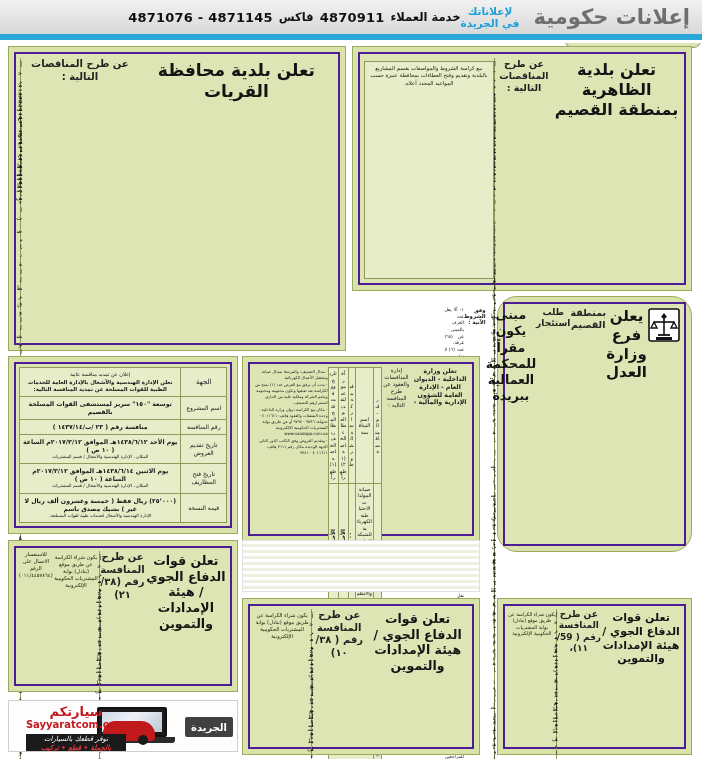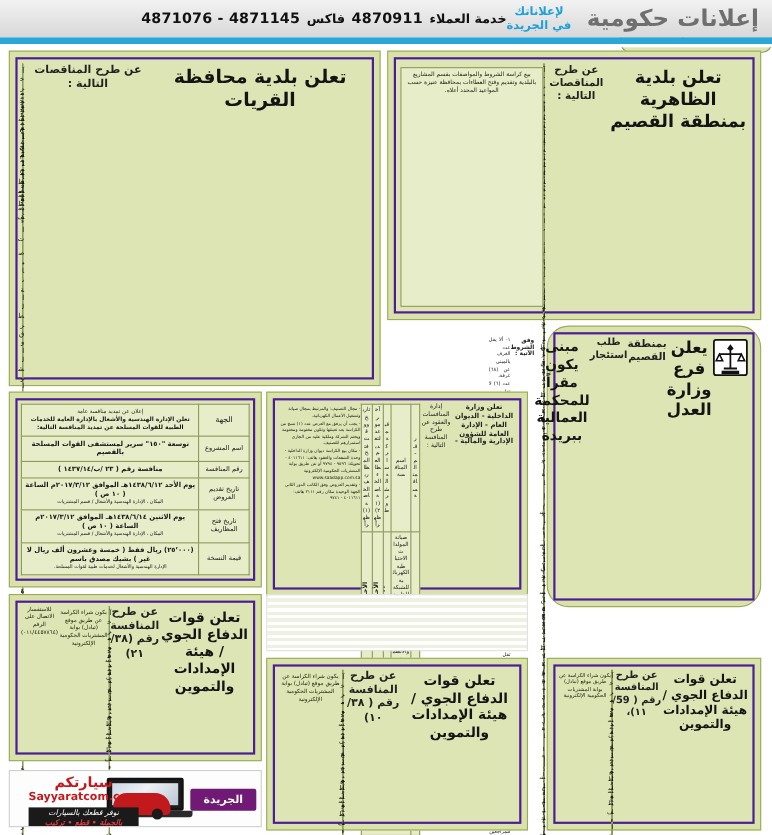--- a/index.html
+++ b/index.html
@@ -107,22 +107,22 @@
   #blk-adf10 { top: 598px; right: 222px; width: 238px; height: 157px; }
   #blk-adf11 { top: 598px; right: 10px; width: 195px; height: 157px; }
 
   
   #ad-banner {
     position: absolute; top: 700px; right: 464px; width: 230px; height: 52px;
     background: #fdfdfd; border: 1px solid #cfcfcf; overflow: hidden;
   }
   .ad-wrap { position: relative; width: 100%; height: 100%; }
   .ad-jarida {
-    position:absolute; right:4px; top:16px; width:60px; height:20px;
-    background:#701a75; color:#fff; font-size:10px; font-weight:bold;
+    position:absolute; right:4px; top:16px; width:48px; height:20px;
+    background:#404040; color:#fff; font-size:10px; font-weight:bold;
     display:flex; align-items:center; justify-content:center; border-radius:2px;
   }
   .ad-laptop {
     position:absolute; right:62px; top:6px; width:86px; height:40px;
   }
   .ad-laptop .screen{
     position:absolute; right:8px; top:0; width:70px; height:30px;
     background:#1b1b1b; border:2px solid #111; border-radius:2px;
   }
   .ad-laptop .screen::after{

